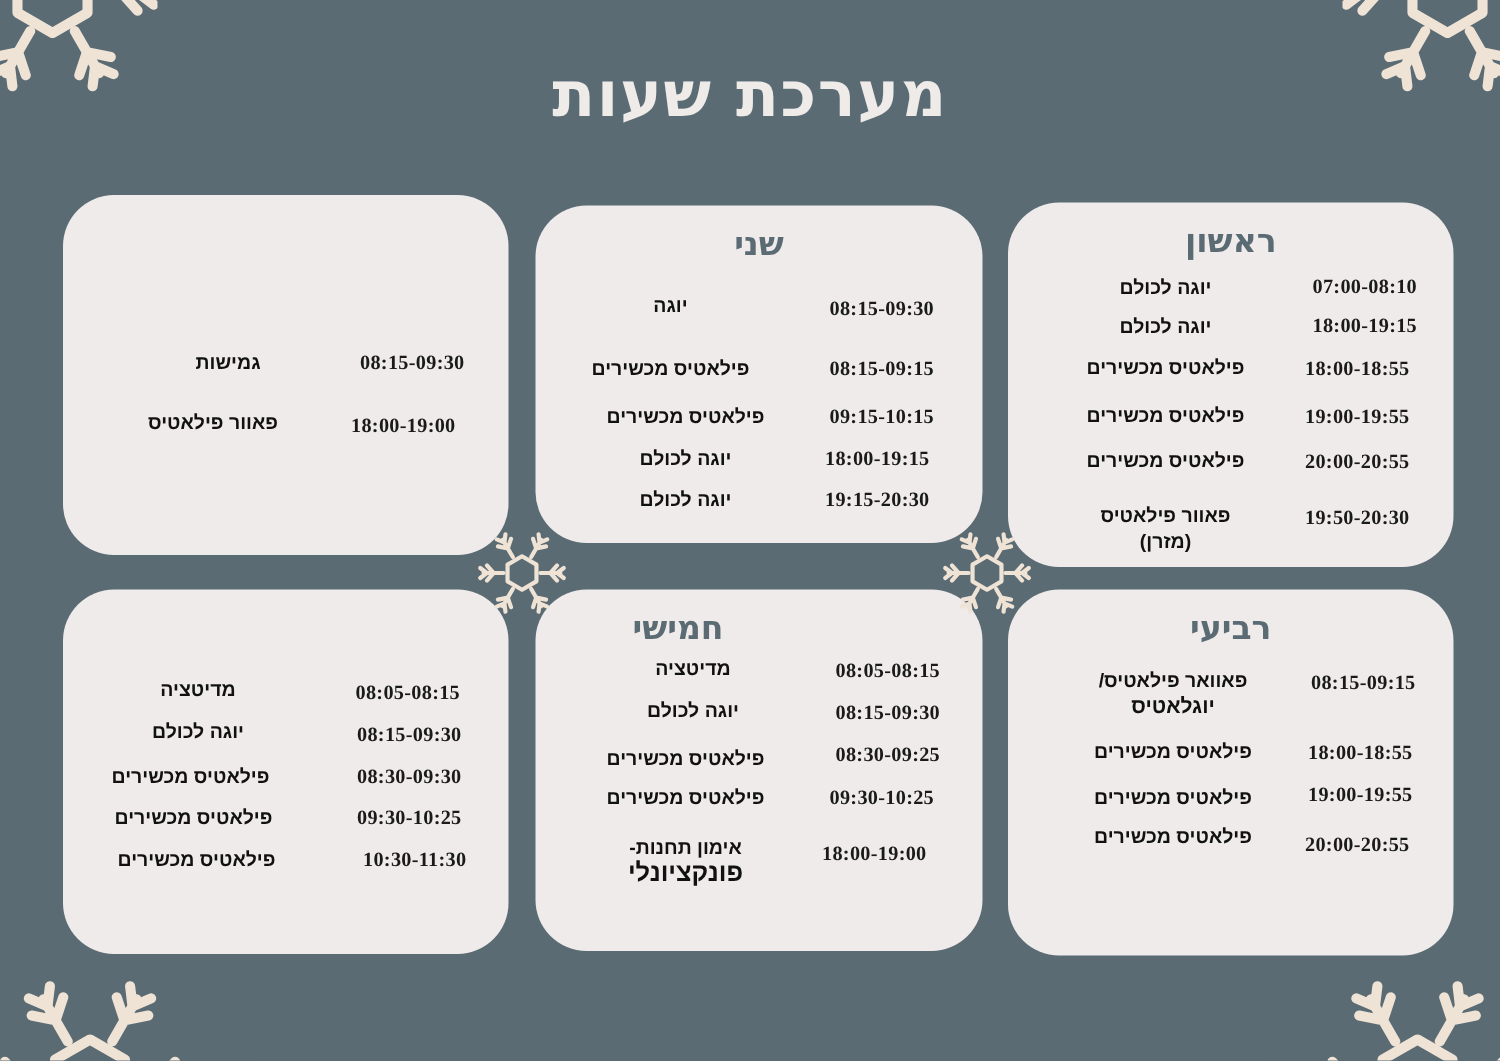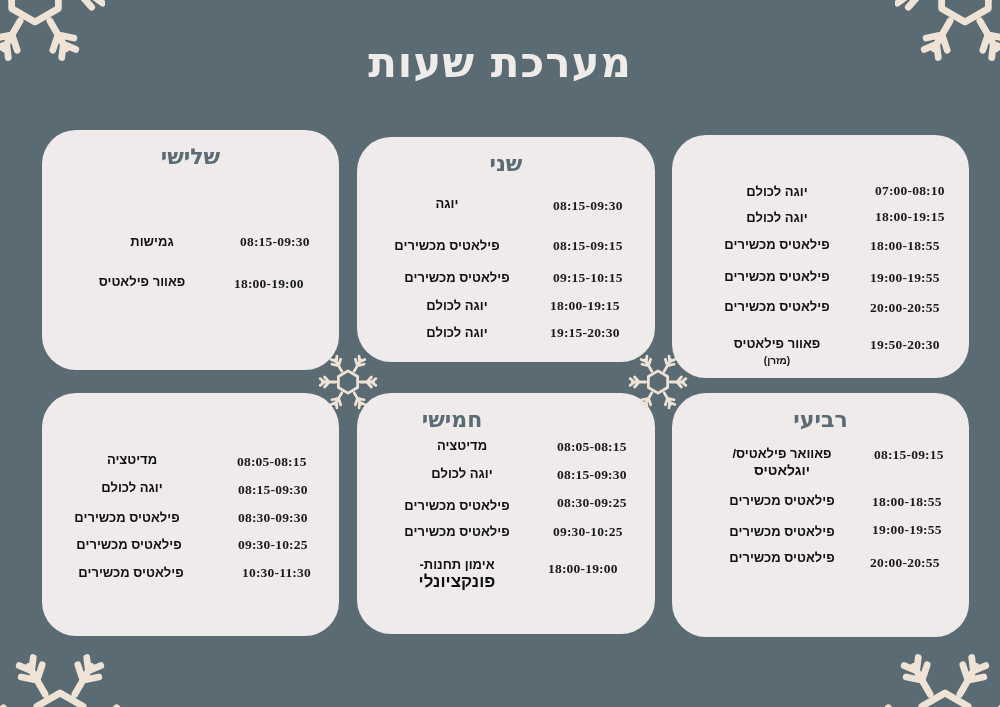--- a/index.html
+++ b/index.html
@@ -26,21 +26,21 @@
   .time {
     position: absolute; direction: ltr; font-weight: bold;
     font-size: 13.5px; color: #1a1a1a; white-space: nowrap;
     font-family: "Liberation Serif", serif; letter-spacing: 0.2px;
   }
   .cls {
     position: absolute; direction: rtl; text-align: center;
     font-weight: bold; font-size: 13px; color: #111; line-height: 17px;
     font-family: "Liberation Sans", sans-serif;
   }
-  .cls .sub { display: block; font-size: 10px; }
+  .cls .sub { display: block; font-size: 13px; }
   .flake { position: absolute; }
   .flake svg { display: block; }
 </style>
 </head>
 <body>
 
 <svg width="0" height="0" style="position:absolute">
   <defs>
     <g id="flake-arm">
       <path d="M0,-22 L0,-46 M0,-34 L-9,-42 M0,-34 L9,-42 M0,-42 L-6,-50 M0,-42 L6,-50" fill="none" stroke="#efe3d6" stroke-width="5" stroke-linecap="round" stroke-linejoin="round"></path>
@@ -74,20 +74,21 @@
 </div>
 <div class="flake" style="left:875px;top:650px;">
   <svg width="140" height="140" viewBox="-70 -70 140 140">
       <use href="#flake" transform="scale(1.35)"></use>
     </svg>
 </div>
 
 <div class="title">מערכת שעות</div>
 
 <div class="card" style="left:672px;top:135px;width:297px;height:243px;">
+  <div class="card-title">ראשון</div>
   <div class="row" style="top:48px;">
     <span class="time" style="left:203px;top:0;">07:00-08:10</span>
     <span class="cls" style="left:30px;width:150px;top:0;">יוגה לכולם</span>
   </div>
   <div class="row" style="top:74px;">
     <span class="time" style="left:203px;top:0;">18:00-19:15</span>
     <span class="cls" style="left:30px;width:150px;top:0;">יוגה לכולם</span>
   </div>
   <div class="row" style="top:101px;">
     <span class="time" style="left:198px;top:2px;">18:00-18:55</span>
@@ -128,21 +129,20 @@
     <span class="time" style="left:193px;top:1px;">18:00-19:15</span>
     <span class="cls" style="left:25px;width:150px;top:0;">יוגה לכולם</span>
   </div>
   <div class="row" style="top:187px;">
     <span class="time" style="left:193px;top:1px;">19:15-20:30</span>
     <span class="cls" style="left:25px;width:150px;top:0;">יוגה לכולם</span>
   </div>
 </div>
 
 <div class="card" style="left:42px;top:130px;width:297px;height:240px;">
-  <div class="card-title">שלישי</div>
   <div class="row" style="top:103px;">
     <span class="time" style="left:198px;top:1px;">08:15-09:30</span>
     <span class="cls" style="left:40px;width:140px;top:0;">גמישות</span>
   </div>
   <div class="row" style="top:143px;">
     <span class="time" style="left:192px;top:3px;">18:00-19:00</span>
     <span class="cls" style="left:30px;width:140px;top:0;">פאוור פילאטיס</span>
   </div>
 </div>
 

